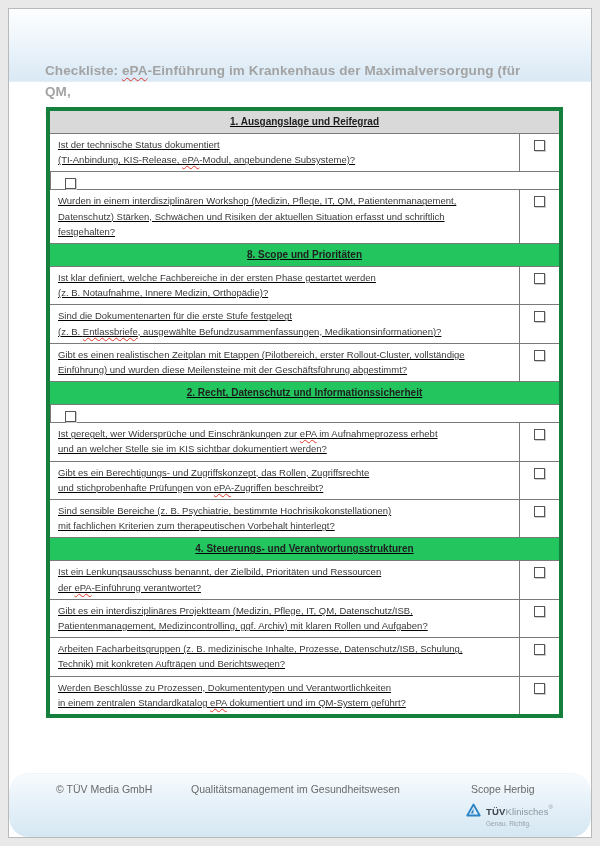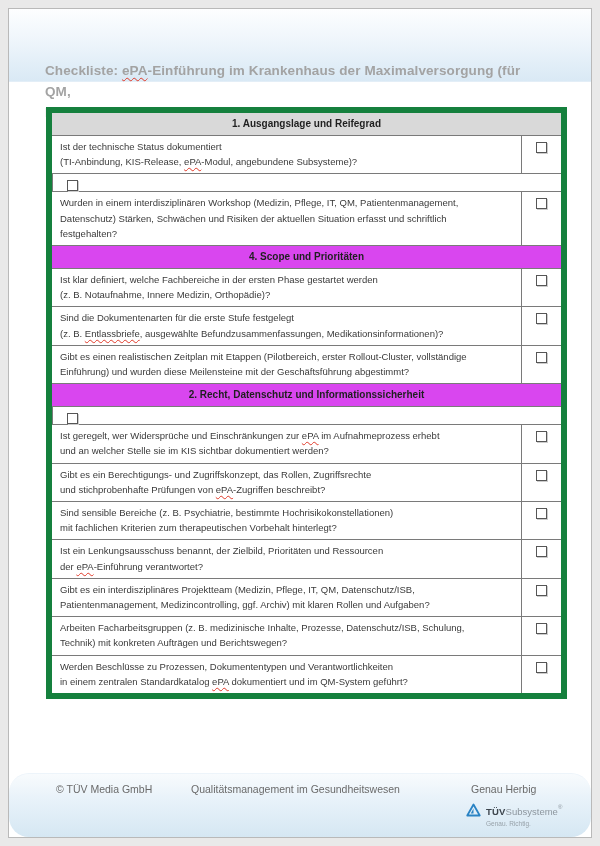--- a/index.html
+++ b/index.html
@@ -20,21 +20,21 @@
     border-bottom:1px solid #e3eef7;
   }
   .doc-title{
     position:absolute;left:36px;top:25px;width:505px;
     font-weight:bold;font-size:13.5px;line-height:21px;
     color:#a3a3a3;letter-spacing:0.1px;margin-top:26px;
   }
   
   .tbl{
     position:absolute;left:37px;top:98px;width:509px;
-    border:6px solid #15803d;background:#d946ef;
+    border:4px solid #15803d;background:#22c55e;text-decoration:underline;
   }
   .sec{
     text-align:center;font-weight:bold;font-size:10px;
     height:22px;line-height:22px;color:#1f1f1f;
     border-top:1px solid #7a7a7a;
   }
   .tbl > .sec:first-child{border-top:none;}
   .sec.shaded{background:#d9d9d9;}
   .row{display:flex;align-items:stretch;border-top:1px solid #7a7a7a;background:#fff;}
   .qcell{
@@ -93,21 +93,21 @@
         <div class="cbcell">
           <span class="cb"></span>
         </div>
       </div>
       <div class="row">
         <div class="qcell">Wurden in einem interdisziplinären Workshop (Medizin, Pflege, IT, QM, Patientenmanagement,<br>Datenschutz) Stärken, Schwächen und Risiken der aktuellen Situation erfasst und schriftlich<br>festgehalten?</div>
         <div class="cbcell">
           <span class="cb"></span>
         </div>
       </div>
-      <div class="sec">4. Scope und Prioritäten</div>
+      <div class="sec">8. Scope und Prioritäten</div>
       <div class="row">
         <div class="qcell">Ist klar definiert, welche Fachbereiche in der ersten Phase gestartet werden<br>(z. B. Notaufnahme, Innere Medizin, Orthopädie)?</div>
         <div class="cbcell">
           <span class="cb"></span>
         </div>
       </div>
       <div class="row">
         <div class="qcell">Sind die Dokumentenarten für die erste Stufe festgelegt<br>(z. B. <span class="sp">Entlassbriefe</span>, ausgewählte Befundzusammenfassungen, Medikationsinformationen)?</div>
         <div class="cbcell">
           <span class="cb"></span>
@@ -136,20 +136,21 @@
         <div class="cbcell">
           <span class="cb"></span>
         </div>
       </div>
       <div class="row">
         <div class="qcell">Sind sensible Bereiche (z. B. Psychiatrie, bestimmte Hochrisikokonstellationen)<br>mit fachlichen Kriterien zum therapeutischen Vorbehalt hinterlegt?</div>
         <div class="cbcell">
           <span class="cb"></span>
         </div>
       </div>
+      <div class="sec">4. Steuerungs- und Verantwortungsstrukturen</div>
       <div class="row">
         <div class="qcell">Ist ein Lenkungsausschuss benannt, der Zielbild, Prioritäten und Ressourcen<br>der <span class="sp">ePA</span>-Einführung verantwortet?</div>
         <div class="cbcell">
           <span class="cb"></span>
         </div>
       </div>
       <div class="row">
         <div class="qcell">Gibt es ein interdisziplinäres Projektteam (Medizin, Pflege, IT, QM, Datenschutz/ISB,<br>Patientenmanagement, Medizincontrolling, ggf. Archiv) mit klaren Rollen und Aufgaben?</div>
         <div class="cbcell">
           <span class="cb"></span>
@@ -165,28 +166,28 @@
         <div class="qcell">Werden Beschlüsse zu Prozessen, Dokumententypen und Verantwortlichkeiten<br>in einem zentralen Standardkatalog <span class="sp">ePA</span> dokumentiert und im QM-System geführt?</div>
         <div class="cbcell">
           <span class="cb"></span>
         </div>
       </div>
     </div>
 
   <div class="footer">
     <span class="f-copy">© TÜV Media GmbH</span>
     <span class="f-series">Qualitätsmanagement im Gesundheitswesen</span>
-    <span class="f-author">Genau Herbig</span>
+    <span class="f-author">Scope Herbig</span>
     <div class="logo">
       <svg width="15" height="14" viewBox="0 0 30 28">
         <path d="M15 3 L27.5 25 L2.5 25 Z" fill="none" stroke="#2a83c4" stroke-width="3.6" stroke-linejoin="round"></path>
         <path d="M9.5 21 L15 11 L15 21 Z" fill="#2a83c4"></path>
       </svg>
       <div class="logo-text">
         <div class="lt-line">
-          <span class="lt-bold">TÜV</span><span class="lt-light">Subsysteme</span><span class="lt-reg">®</span>
+          <span class="lt-bold">TÜV</span><span class="lt-light">Klinisches</span><span class="lt-reg">®</span>
         </div>
         <div class="lt-tag">Genau. Richtig.</div>
       </div>
     </div>
   </div>
 
 </div>
 
 </body></html>

